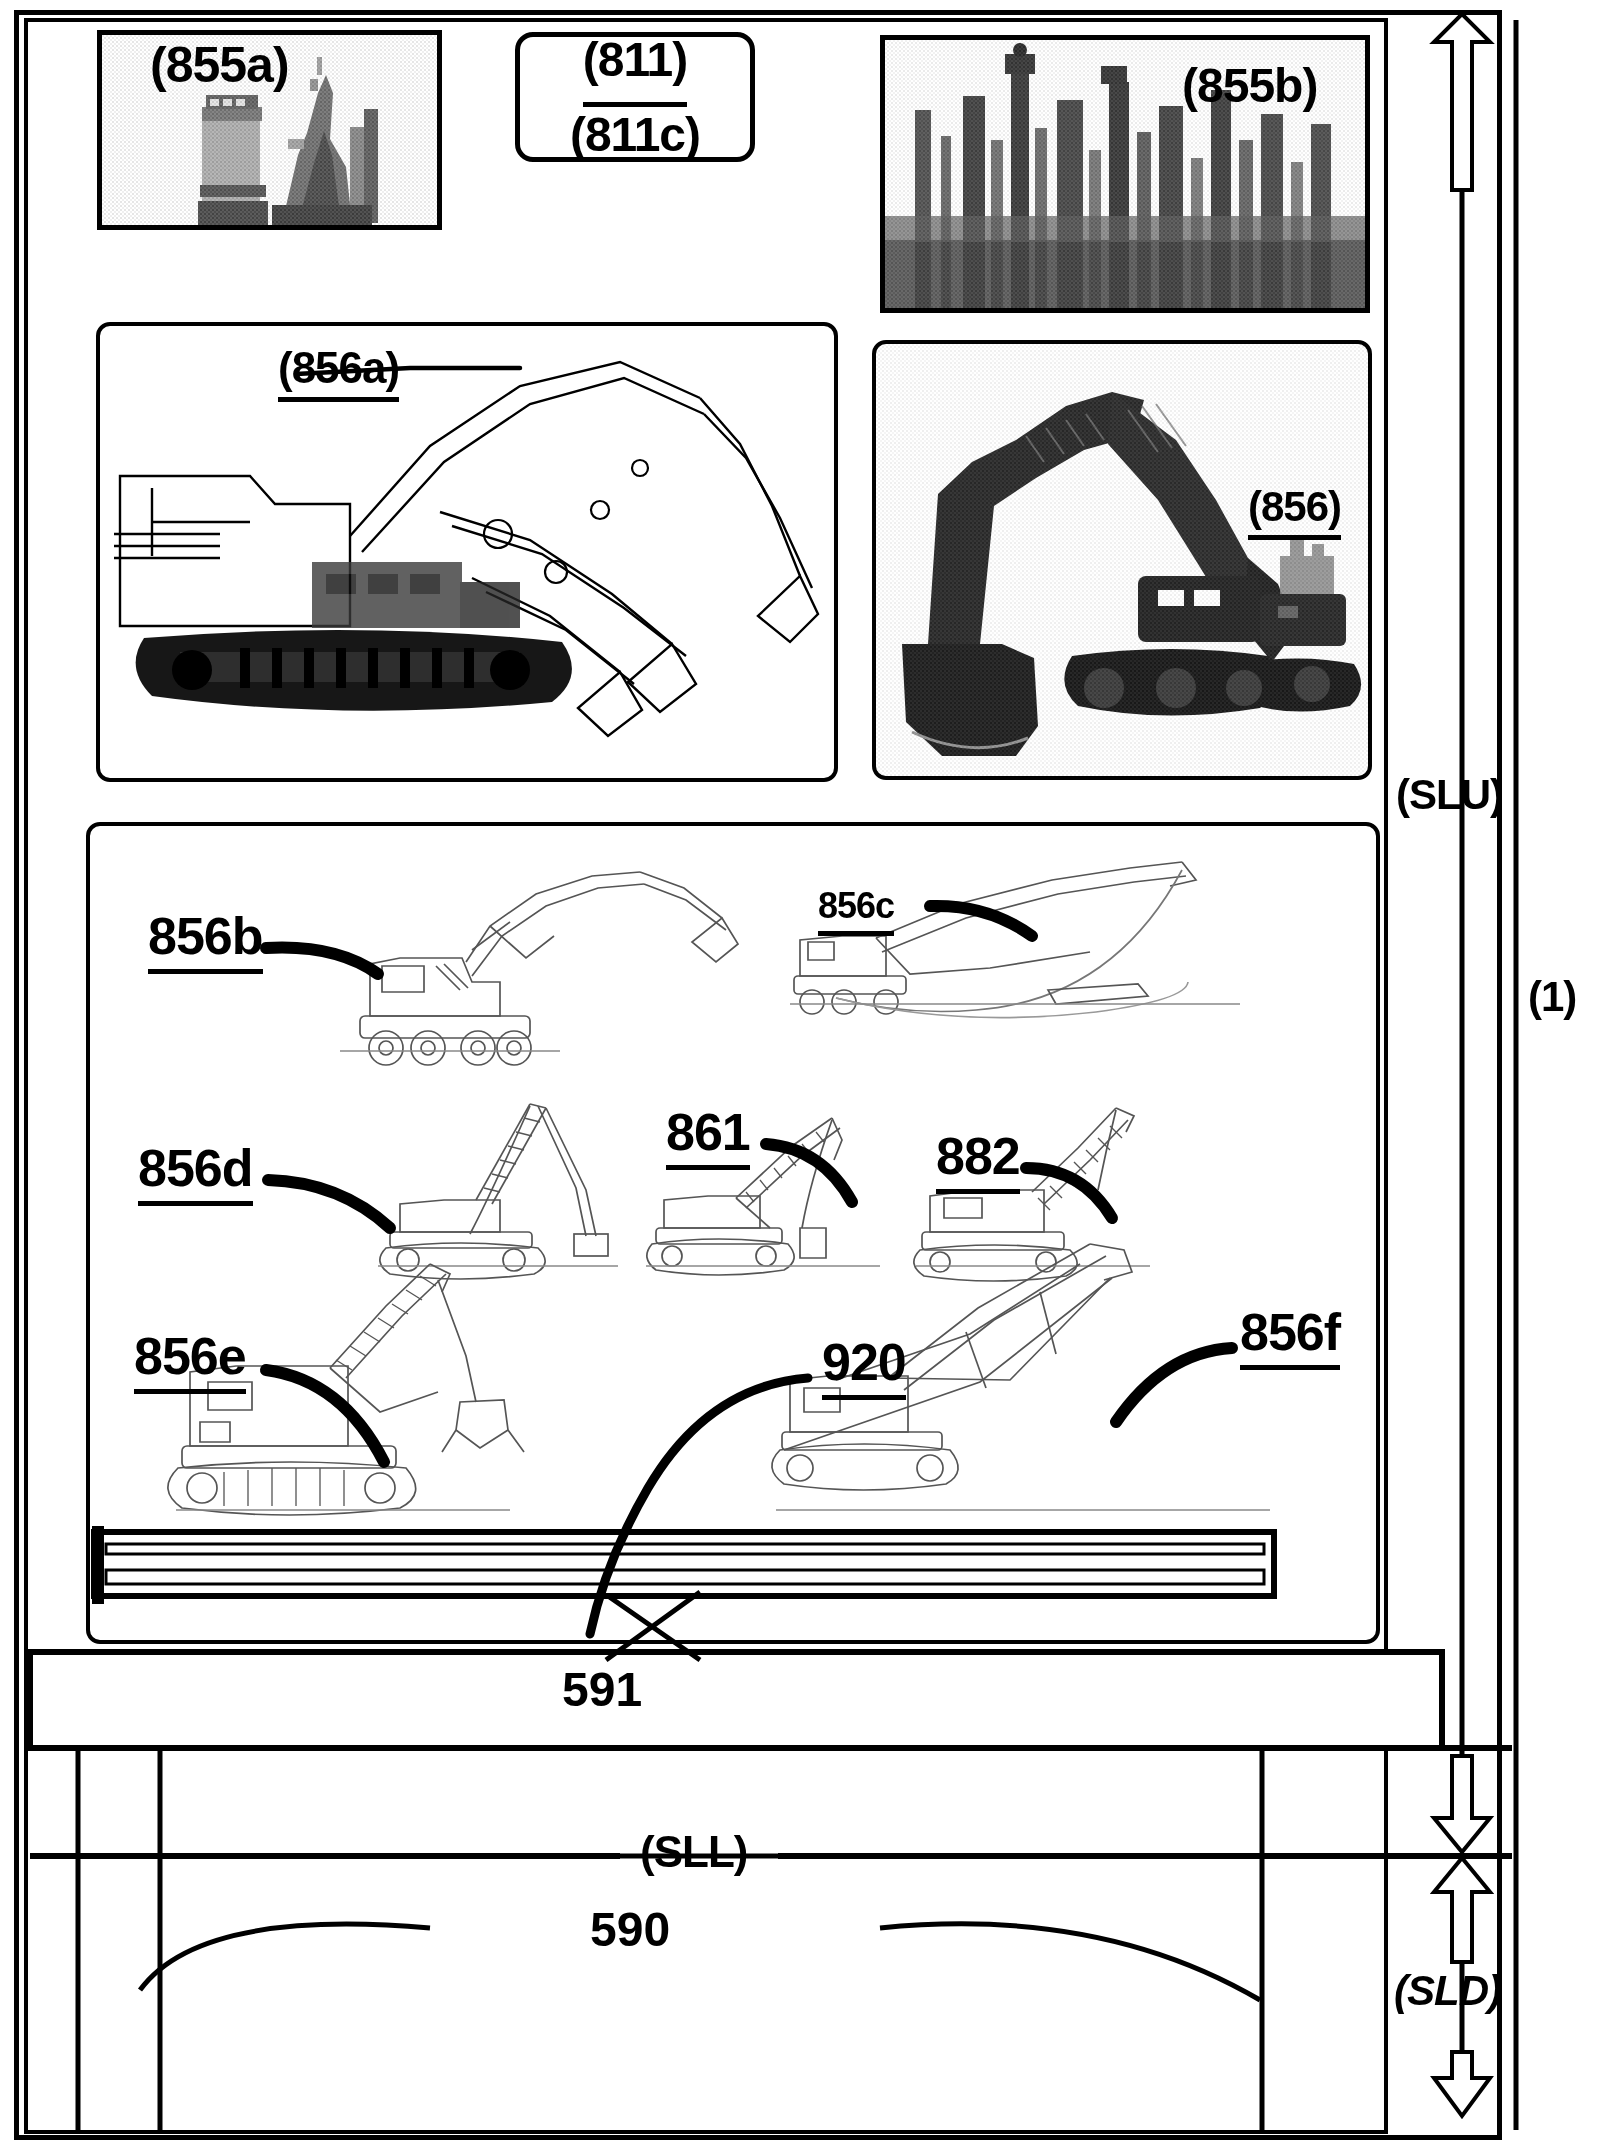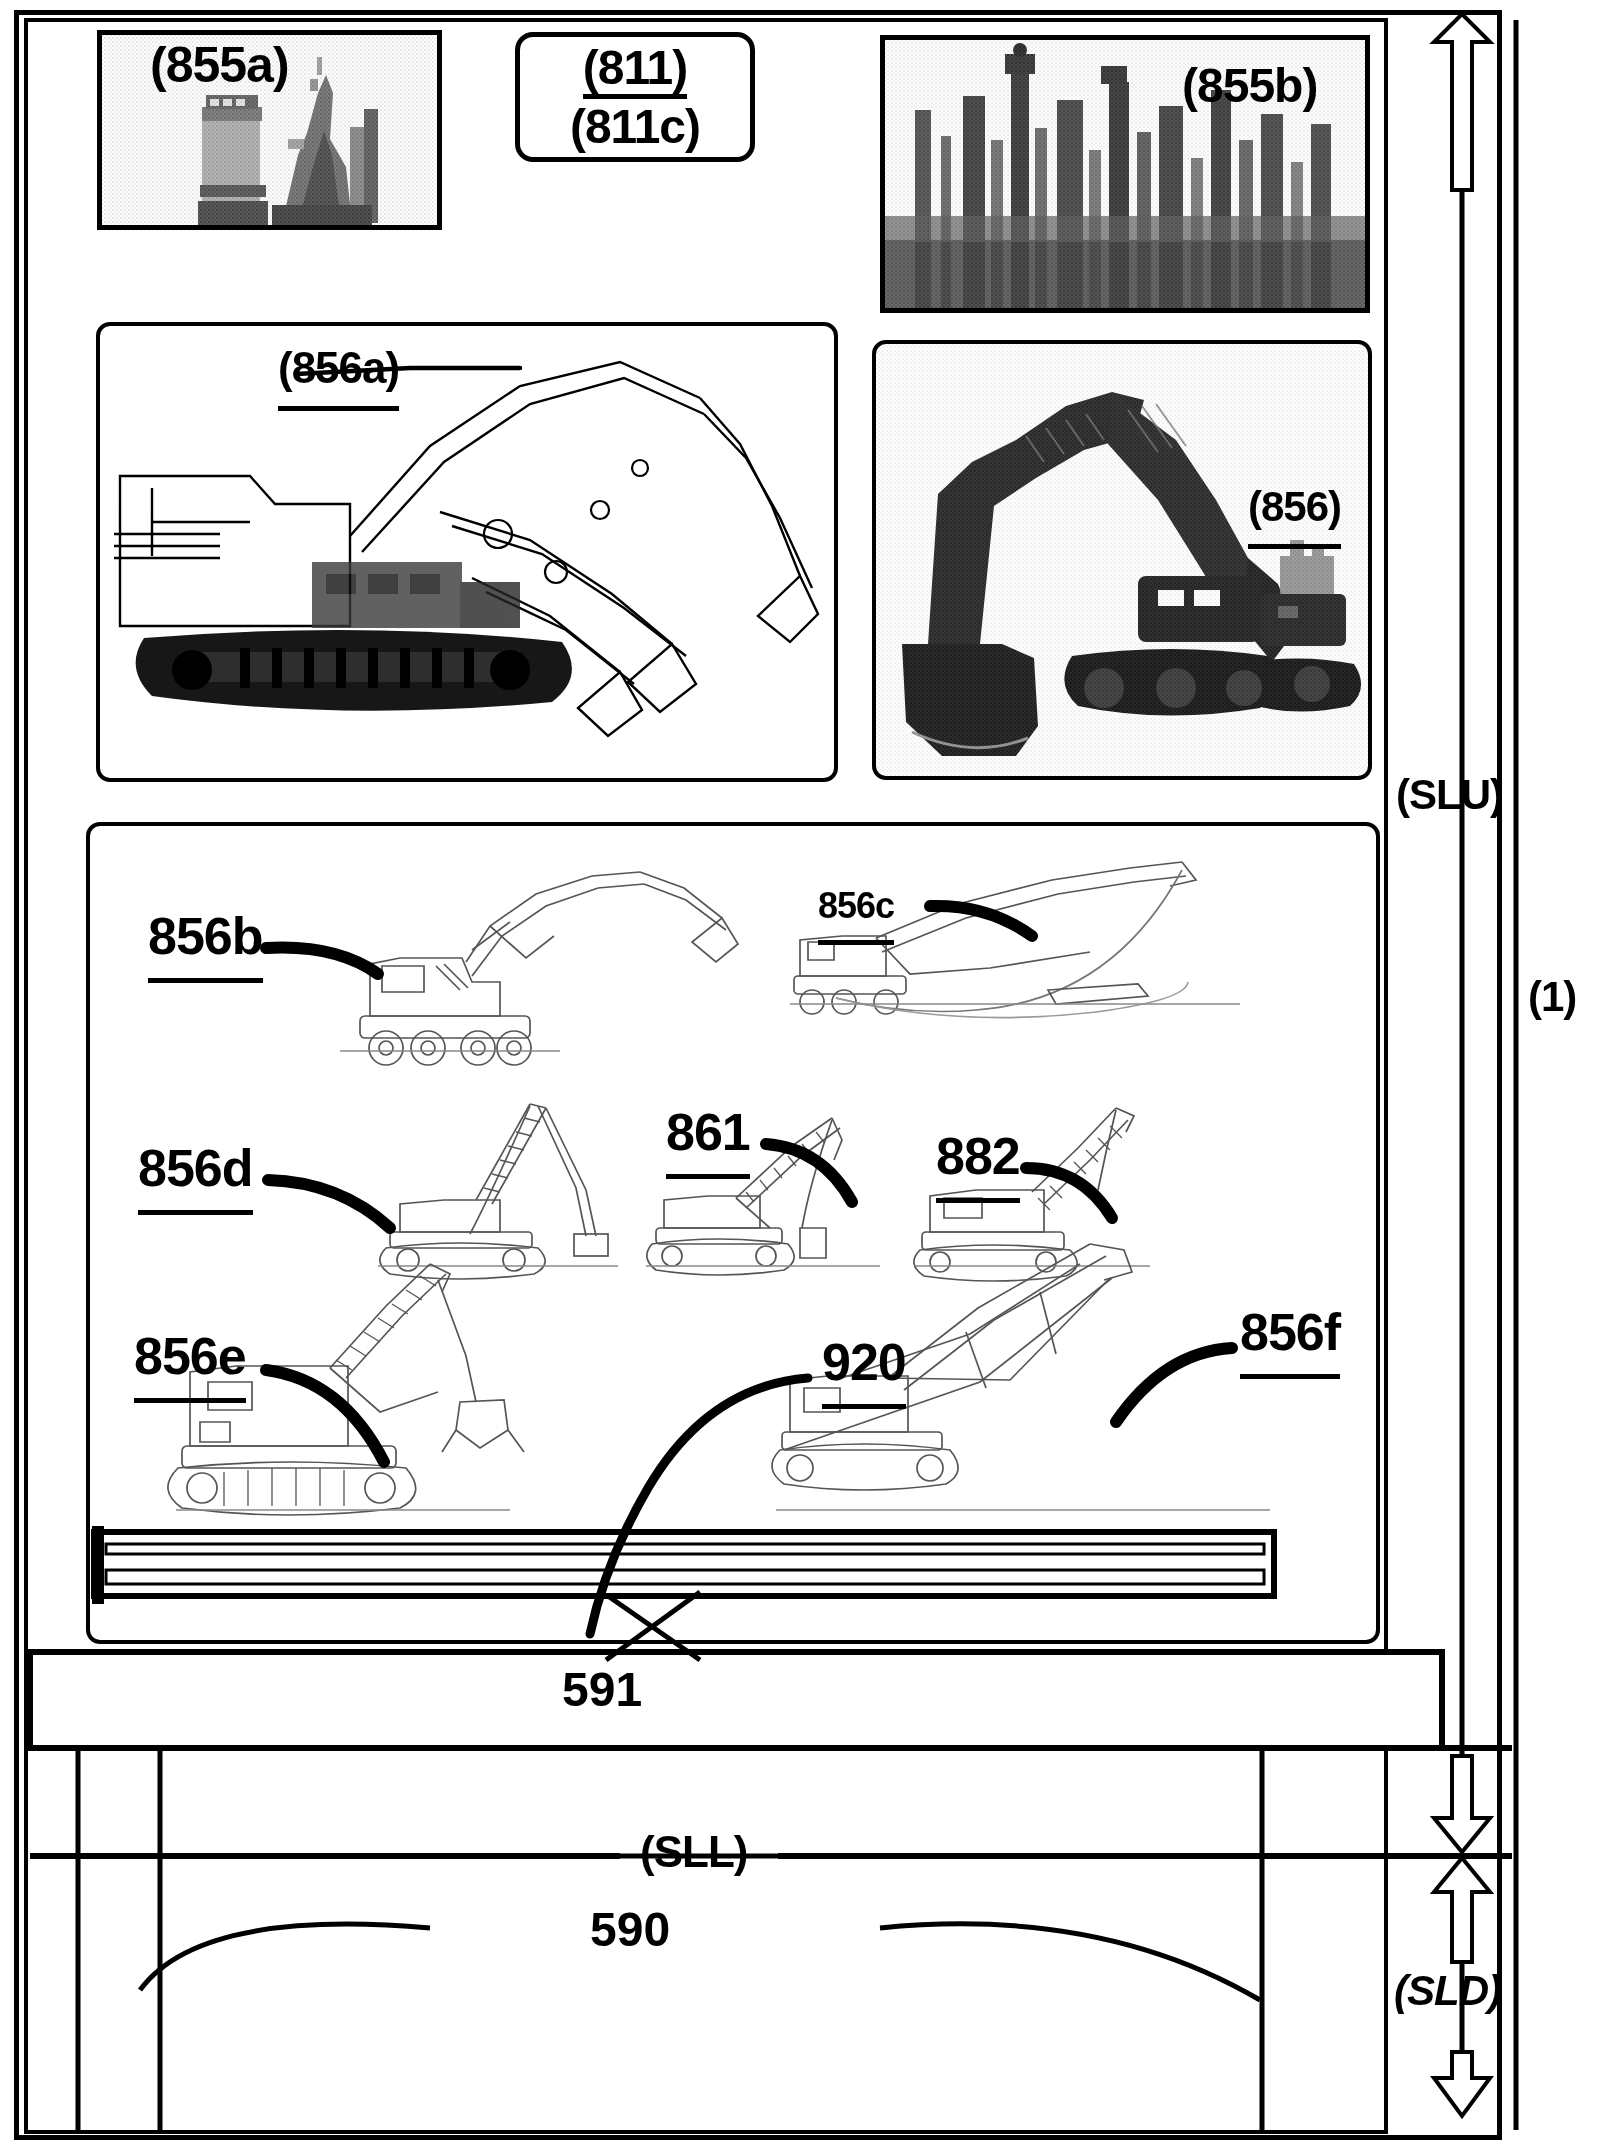--- a/index.html
+++ b/index.html
@@ -8,32 +8,32 @@
 
   
   .outer-frame{position:absolute;left:14px;top:10px;width:1488px;height:2130px;
                border:5px solid #000;box-sizing:border-box;}
   .inner-frame{position:absolute;left:24px;top:18px;width:1364px;height:2116px;
                border:4px solid #000;box-sizing:border-box;background:#fff;}
 
   
   .lbl{position:absolute;font-family:"Liberation Sans",sans-serif;font-weight:bold;
        color:#000;white-space:nowrap;letter-spacing:-1px;line-height:1;}
-  .lbl.ul{border-bottom:5px solid #000;padding-bottom:16px;}
+  .lbl.ul{border-bottom:5px solid #000;padding-bottom:7px;}
 
   
   .photo-panel{position:absolute;border:5px solid #000;background:#fff;box-sizing:border-box;overflow:hidden;}
   .draw-panel{position:absolute;border:4px solid #000;background:#fff;box-sizing:border-box;border-radius:14px;overflow:hidden;}
 
   
   .tagbox{position:absolute;border:5px solid #000;border-radius:18px;background:#fff;
           box-sizing:border-box;display:flex;flex-direction:column;align-items:center;
           justify-content:center;}
   .tagbox .t{font-weight:bold;letter-spacing:-1px;line-height:1.0;}
-  .tagbox .t1{border-bottom:5px solid #000;padding-bottom:2px;margin-bottom:4px;}
+  .tagbox .t1{border-bottom:5px solid #000;padding-bottom:18px;margin-bottom:4px;}
 
   svg{display:block;overflow:visible;}
   .ln{stroke:#000;fill:none;}
 </style>
 </head>
 <body>
 
 <div id="page">
 
   <div class="outer-frame"></div>

